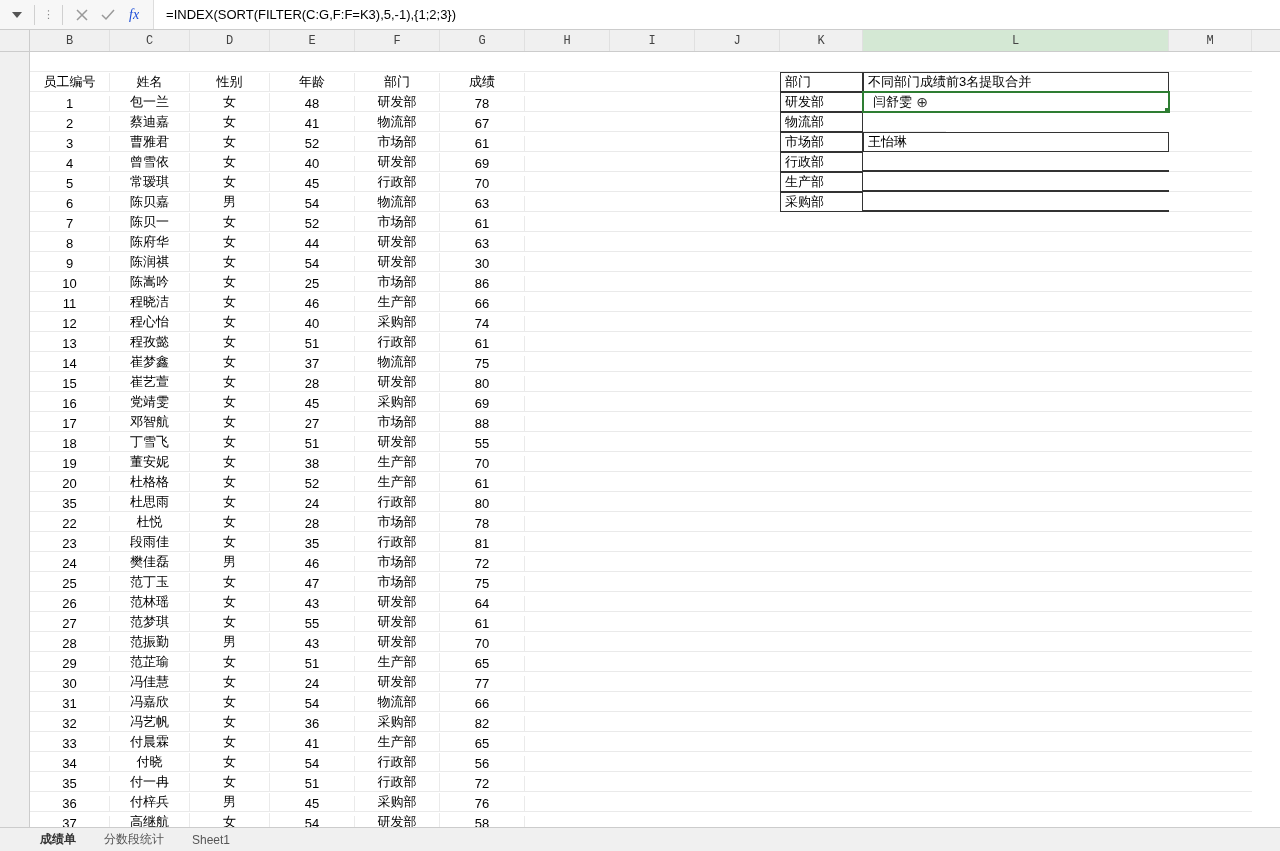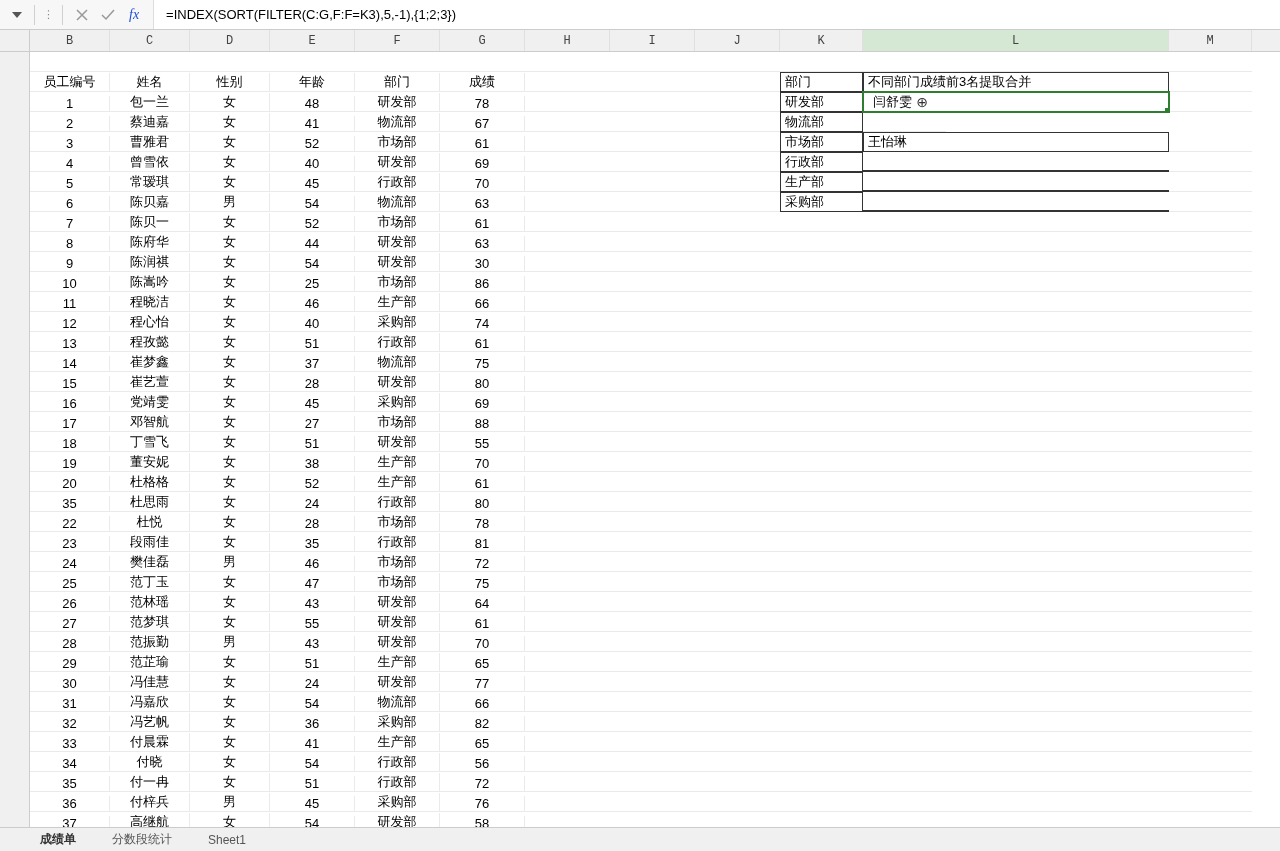--- a/index.html
+++ b/index.html
@@ -166,21 +166,21 @@
       position: absolute;
       bottom: 0;
       left: 0;
       right: 0;
       height: 24px;
       background: #f0f0f0;
       border-top: 1px solid #ccc;
       display: flex;
       align-items: center;
       padding-left: 40px;
-      gap: 36px;
+      gap: 28px;
       font-size: 12px;
       color: #555;
     }
   </style>
 </head>
 <body>
 
 <div class="formula-bar">
   <div class="name-box-area">
     <div class="name-dropdown">

